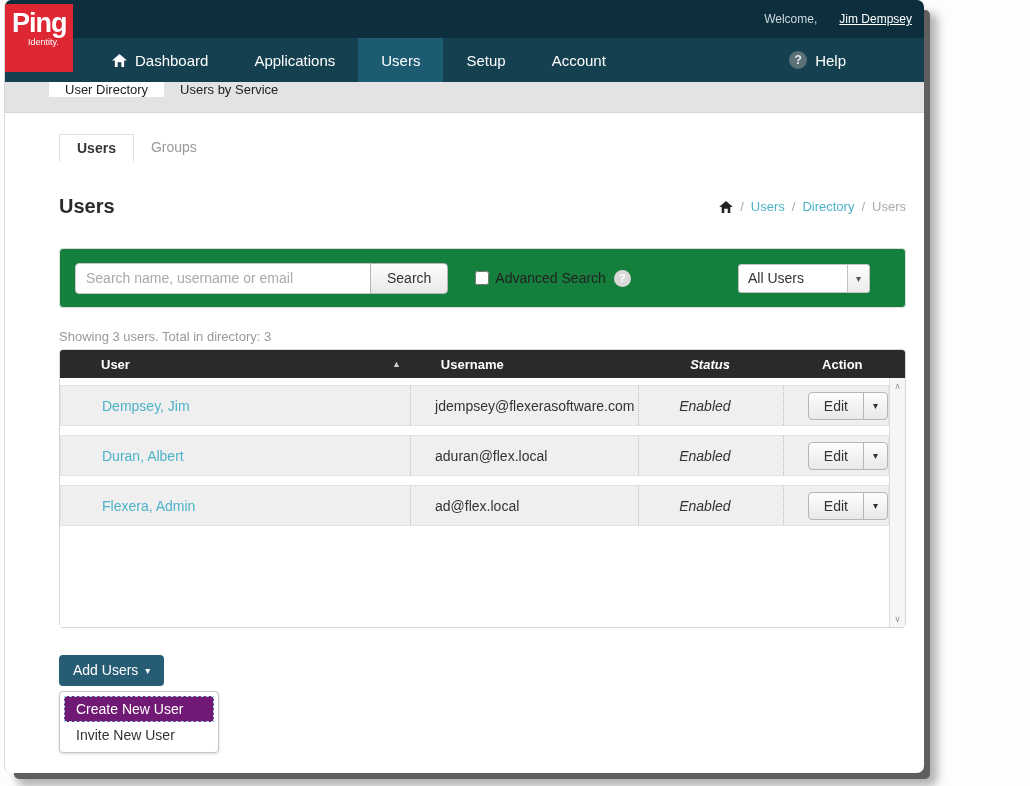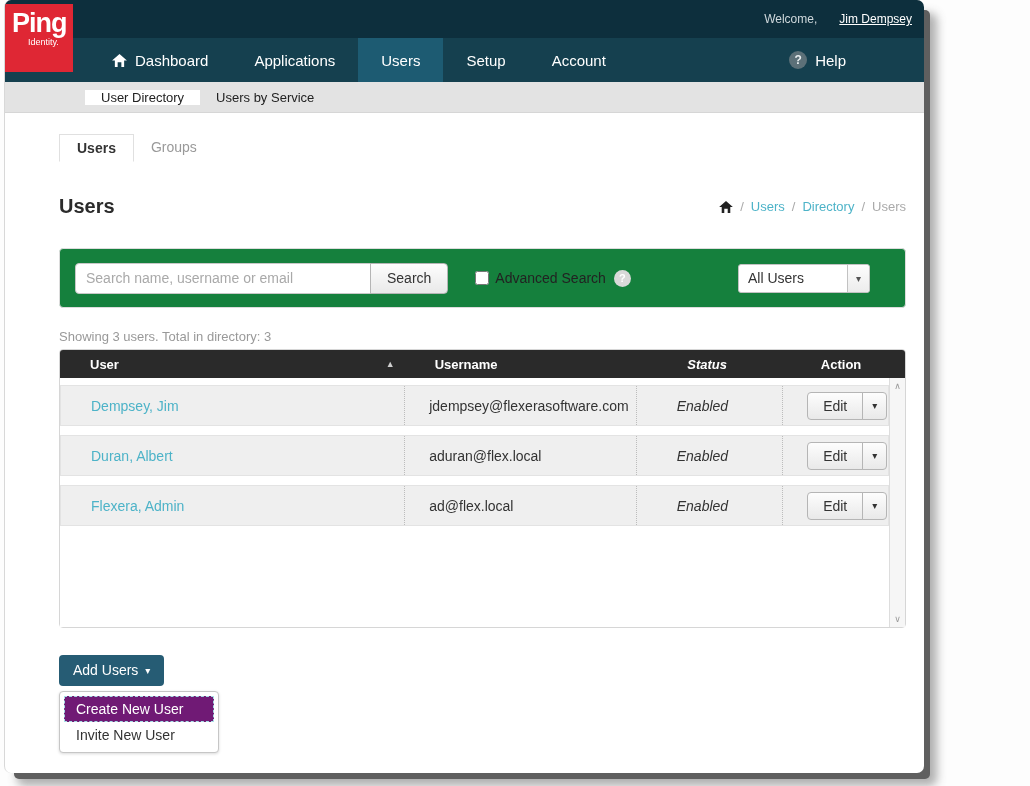--- a/index.html
+++ b/index.html
@@ -50,21 +50,21 @@
     background:#df2734; color:#fff; z-index:5;
     display:flex; flex-direction:column; 
     padding:6px 6px 8px 7px; line-height:1; cursor:pointer;
   }
   .logo .l1 { font-size:27px; font-weight:bold; letter-spacing:-1px; }
   .logo .l2 { font-size:9px; margin-top:1px;padding-left:16px; }
 
   
   .subnav {
     height:31px; background:#e3e3e3; border-bottom:1px solid #d6d6d6;
-    display:flex; align-items:center; padding-left:80px; font-size:13px; color:#222;
+    display:flex; align-items:flex-start; padding-left:44px; font-size:13px; color:#222;
   }
   .subnav-tab { display:flex; align-items:center; padding:0 16px; cursor:pointer; }
   .subnav-tab.active { background:#ffffff; }
 
   
   .content { padding:0 18px 0 54px; }
 
   .tabs2 { display:flex; margin-top:21px; font-size:14px; }
   .tab2 { padding:5px 17px; color:#999; cursor:pointer; }
   .tab2.active {
@@ -119,21 +119,21 @@
   }
 
   
   .summary { margin-top:21px; font-size:13px; color:#999; }
   .utable { margin-top:5px; border:1px solid #d6d6d6; border-radius:4px; }
   .thead {
     height:28px; background:#2a2a2a; color:#fff; font-size:13px; font-weight:bold;
     display:flex; align-items:center; border-radius:3px 3px 0 0;
   }
   .tbody { position:relative; height:249px; background:#fff; padding-top:7px; }
-  .c-user { width:41.5%; padding-left:30px; position:relative; }
+  .c-user { width:41.5%; padding-left:30px; position:relative;margin-left:11px; }
   .c-username { width:28%; padding-left:24px; }
   .c-status { width:17.7%; padding-left:40px;font-style:italic; }
   .c-action { width:12.8%; padding-left:24px; }
   .sort-icon { position:absolute; right:16px; top:50%; transform:translateY(-50%); font-size:9px; color:#cfcfcf; cursor:pointer; }
   .trow {
     height:41px; margin:0 16px 9px 0; background:#efefef;
     border:1px solid #e3e3e3; display:flex; align-items:stretch; font-size:14px;
   }
   .trow .cell { display:flex; align-items:center; }
   .trow .c-username, .trow .c-status, .trow .c-action { border-left:1px dotted #bcbcbc; }

